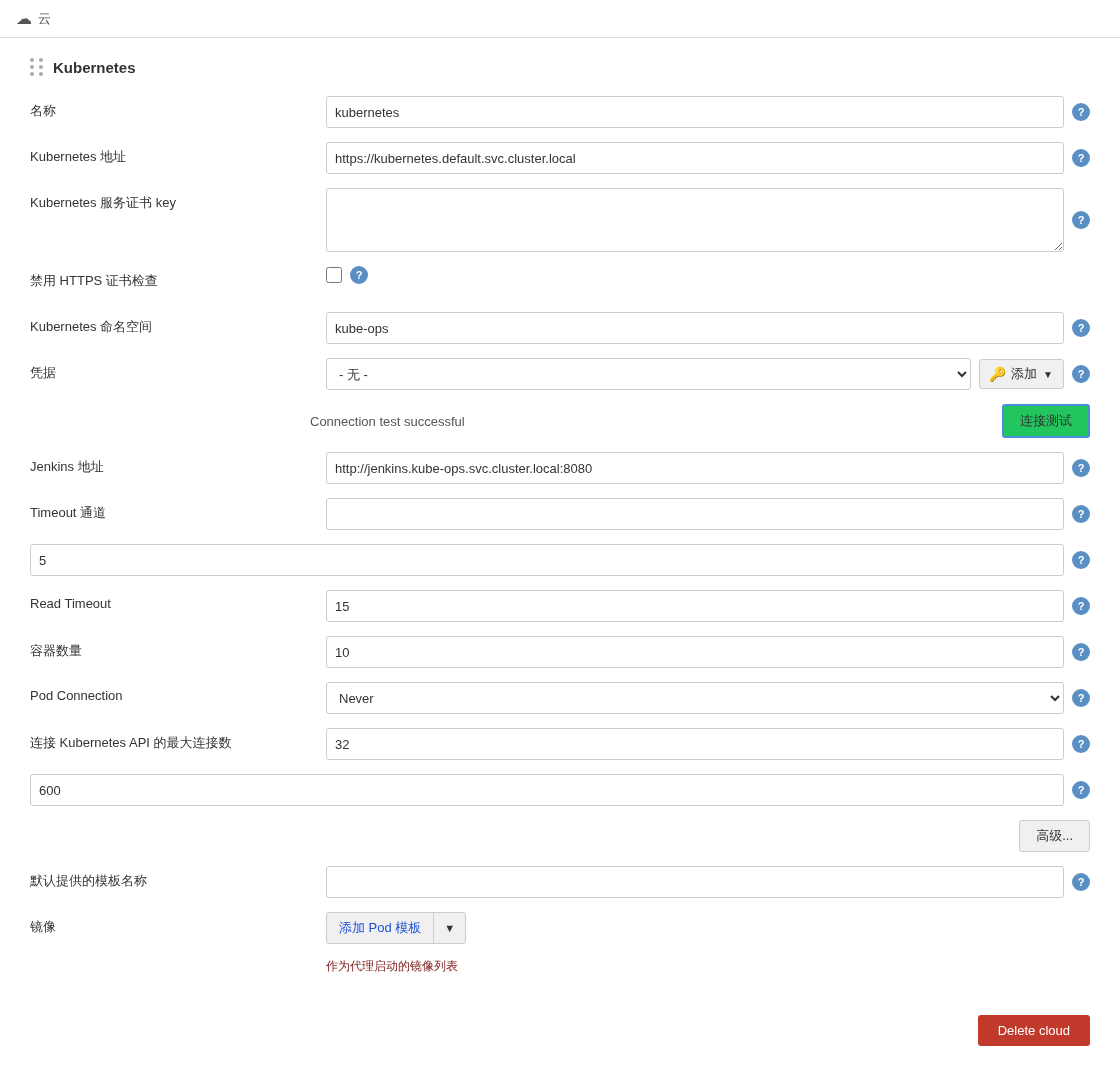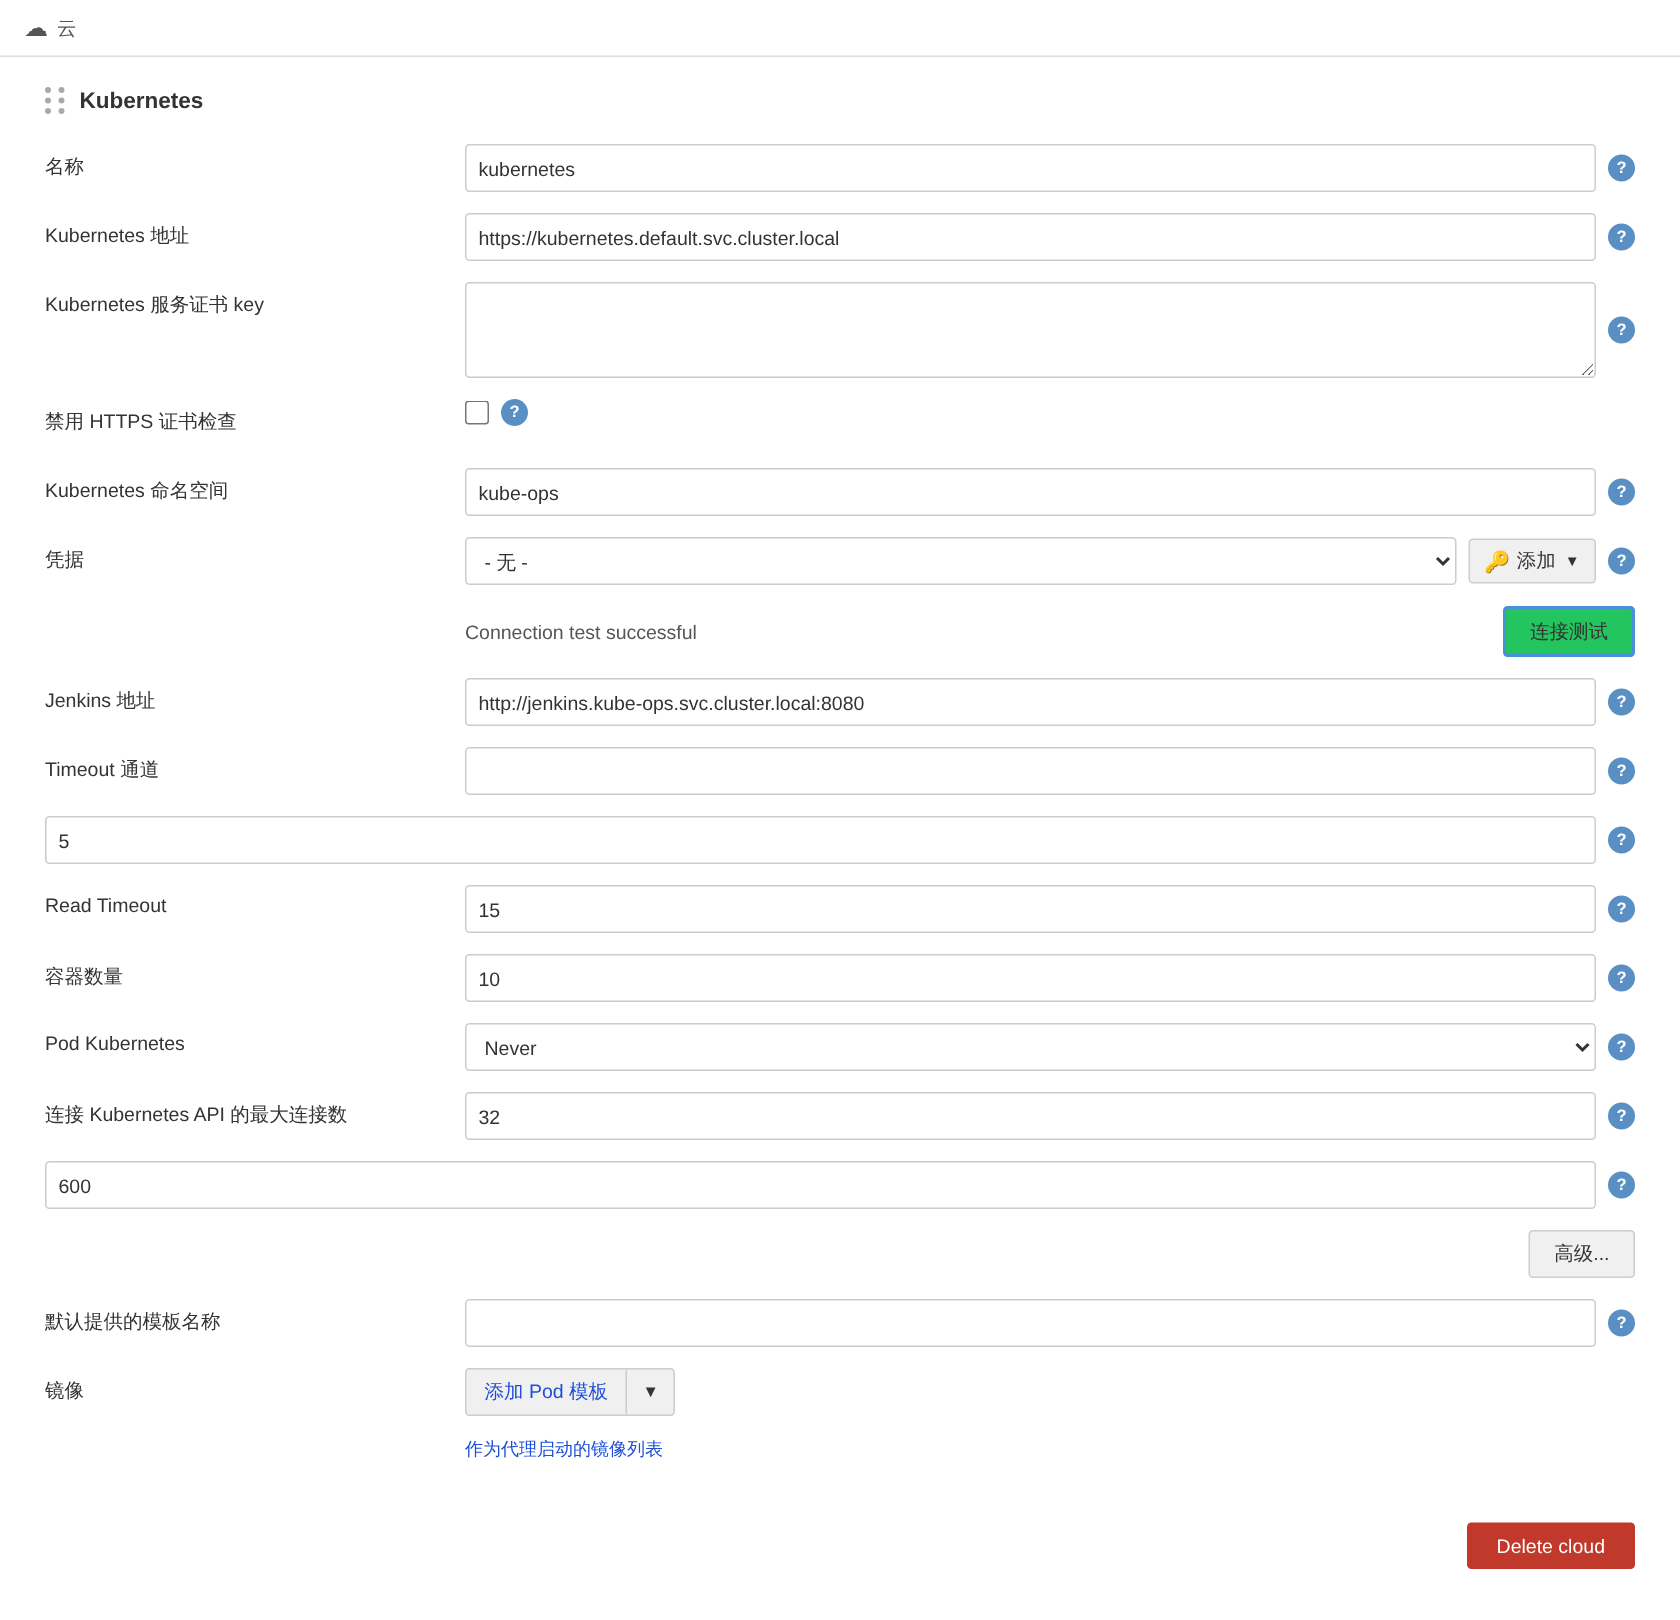--- a/index.html
+++ b/index.html
@@ -46,20 +46,21 @@
       height: 4px;
       background: #aaa;
       border-radius: 50%;
       display: block;
     }
     .form-row {
       display: flex;
       align-items: flex-start;
       margin-bottom: 14px;
       min-height: 32px;
+      gap: 16px;
     }
     .form-label {
       width: 280px;
       min-width: 280px;
       padding-top: 6px;
       font-size: 13px;
       color: #333;
     }
     .form-control-wrapper {
       flex: 1;
@@ -194,21 +195,21 @@
       color: #1d4ed8;
       border-right: 1px solid #ccc;
     }
     .add-pod-dropdown {
       padding: 6px 10px;
       font-size: 11px;
       color: #333;
     }
     .image-hint {
       font-size: 12px;
-      color: #1d4ed8;
+      color: #7f1d1d;
       margin-top: 6px;
     }
     .delete-btn {
       background: #c0392b;
       color: #fff;
       border: none;
       border-radius: 3px;
       padding: 8px 20px;
       font-size: 13px;
       cursor: pointer;
@@ -334,21 +335,21 @@
 
   <div class="form-row">
     <div class="form-label">容器数量</div>
     <div class="form-control-wrapper">
       <input type="text" class="form-input" value="10" style="">
       <div class="help-icon">?</div>
     </div>
   </div>
 
   <div class="form-row">
-    <div class="form-label">Pod Kubernetes</div>
+    <div class="form-label">Pod Connection</div>
     <div class="form-control-wrapper">
       <select class="form-select">
         <option>Never</option>
         <option>Always</option>
         <option>On Failure</option>
         <option>Default</option>
       </select>
       <div class="help-icon">?</div>
     </div>
   </div>

